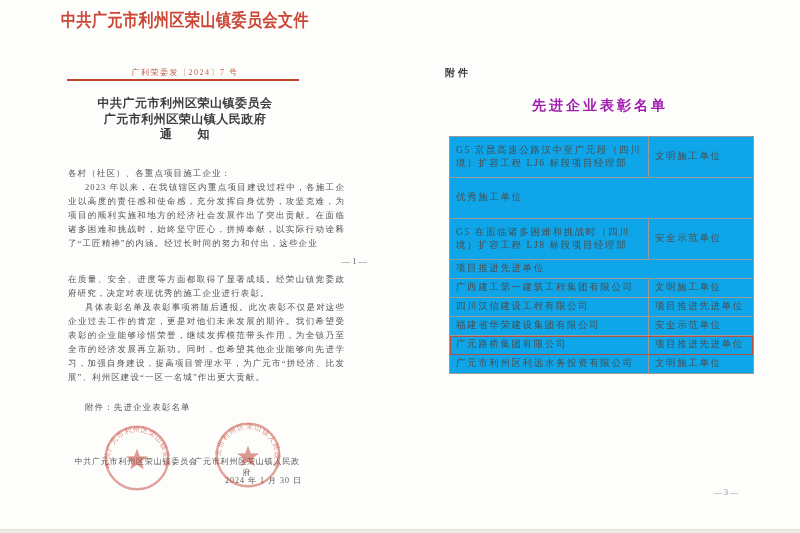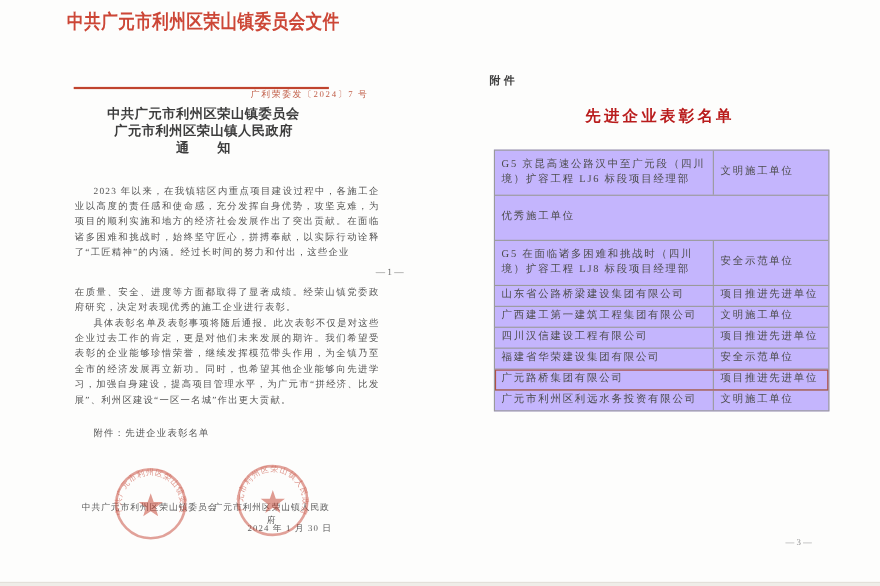--- a/index.html
+++ b/index.html
@@ -10,21 +10,21 @@
   }
   .page { position:absolute; left:0; top:0; width:800px; height:533px; }
 
   
   .org-header {
     position:absolute; top:9px; left:35px; width:300px; text-align:center;
     font-size:15px; font-weight:bold; letter-spacing:0.5px;
     transform:scaleY(1.18); transform-origin:top center;
   }
   .doc-number {
-    position:absolute; top:80px; left:35px; width:300px; text-align:right;
+    position:absolute; top:67px; left:35px; width:300px; text-align:center;
     font-size:8px; letter-spacing:1.5px;
   }
   .red-rule { position:absolute; top:79px; left:67px; width:232px; height:2px; }
   .doc-title {
     position:absolute; top:96px; left:35px; width:300px; text-align:center;
     font-size:12px; font-weight:bold; line-height:15.5px; color:#3d3d3d;
     letter-spacing:0.5px;
   }
   .body-text {
     position:absolute; left:68px; top:166px; width:277px;
@@ -44,25 +44,25 @@
   .stamp-left  { left:103px; top:424px; }
   .stamp-right { left:214px; top:421px; }
 
   
   .attach-label {
     position:absolute; top:66px; left:445px;
     font-size:10px; font-weight:bold; letter-spacing:3px; color:#3d3d3d;
   }
   .table-title {
     position:absolute; top:97px; left:475px; width:250px; text-align:center;
-    font-size:14px; font-weight:bold; letter-spacing:3px; color:#b91c1c;
+    font-size:14px; font-weight:bold; letter-spacing:3px; color:#a21caf;
   }
   .tbl {
     position:absolute; left:449px; top:136px; width:303px;
-    border:1px solid #9a9a9a; background:#c4b5fd;
+    border:1px solid #9a9a9a; background:#0ea5e9;
   }
   .trow { display:grid; grid-template-columns:199px 1fr; border-bottom:1px solid #9a9a9a; min-height:18px; }
   .trow:last-child { border-bottom:0; }
   .trow.tall { min-height:40px; }
   .cell {
     padding:1px 6px; display:flex; align-items:center;
     font-size:9.5px; letter-spacing:1.6px; color:#4c4c4c; line-height:13.5px;
   }
   .cell.company { border-right:1px solid #9a9a9a; }
   .trow.highlight { outline:1.5px solid #ad5146; outline-offset:-1px; position:relative; z-index:2; }
@@ -84,20 +84,21 @@
     <div class="org-header" style="color: rgb(204, 70, 54);">中共广元市利州区荣山镇委员会文件</div>
     <div class="doc-number" style="color: rgb(191, 90, 67);">广利荣委发〔2024〕7 号</div>
     <div class="red-rule" style="background: rgb(192, 68, 46);"></div>
     <div class="doc-title">
         <div>中共广元市利州区荣山镇委员会</div>
         <div>广元市利州区荣山镇人民政府</div>
         <div>通　　知</div>
       </div>
 
     <div class="body-text">
+      <p>各村（社区）、各重点项目施工企业：</p>
       <p class="indent">2023 年以来，在我镇辖区内重点项目建设过程中，各施工企业以高度的责任感和使命感，充分发挥自身优势，攻坚克难，为项目的顺利实施和地方的经济社会发展作出了突出贡献。在面临诸多困难和挑战时，始终坚守匠心，拼搏奉献，以实际行动诠释了“工匠精神”的内涵。经过长时间的努力和付出，这些企业</p>
       <div class="page-marker">— 1 —</div>
       <p>在质量、安全、进度等方面都取得了显著成绩。经荣山镇党委政府研究，决定对表现优秀的施工企业进行表彰。</p>
       <p class="indent">具体表彰名单及表彰事项将随后通报。此次表彰不仅是对这些企业过去工作的肯定，更是对他们未来发展的期许。我们希望受表彰的企业能够珍惜荣誉，继续发挥模范带头作用，为全镇乃至全市的经济发展再立新功。同时，也希望其他企业能够向先进学习，加强自身建设，提高项目管理水平，为广元市“拼经济、比发展”、利州区建设“一区一名城”作出更大贡献。</p>
       <div class="attach-note">附件：先进企业表彰名单</div>
     </div>
 
     <div class="signer signer-left">中共广元市利州区荣山镇委员会</div>
     <div class="signer signer-right">广元市利州区荣山镇人民政府</div>
     <div class="sig-date">2024 年 1 月 30 日</div>
@@ -134,21 +135,20 @@
           <div class="cell award">文明施工单位</div>
         </div>
         <div class="trow tall">
           <div class="cell award">优秀施工单位</div>
         </div>
         <div class="trow tall">
           <div class="cell company">G5 在面临诸多困难和挑战时（四川境）扩容工程 LJ8 标段项目经理部</div>
           <div class="cell award">安全示范单位</div>
         </div>
         <div class="trow">
-          <div class="cell company">山东省公路桥梁建设集团有限公司</div>
           <div class="cell award">项目推进先进单位</div>
         </div>
         <div class="trow">
           <div class="cell company">广西建工第一建筑工程集团有限公司</div>
           <div class="cell award">文明施工单位</div>
         </div>
         <div class="trow">
           <div class="cell company">四川汉信建设工程有限公司</div>
           <div class="cell award">项目推进先进单位</div>
         </div>

